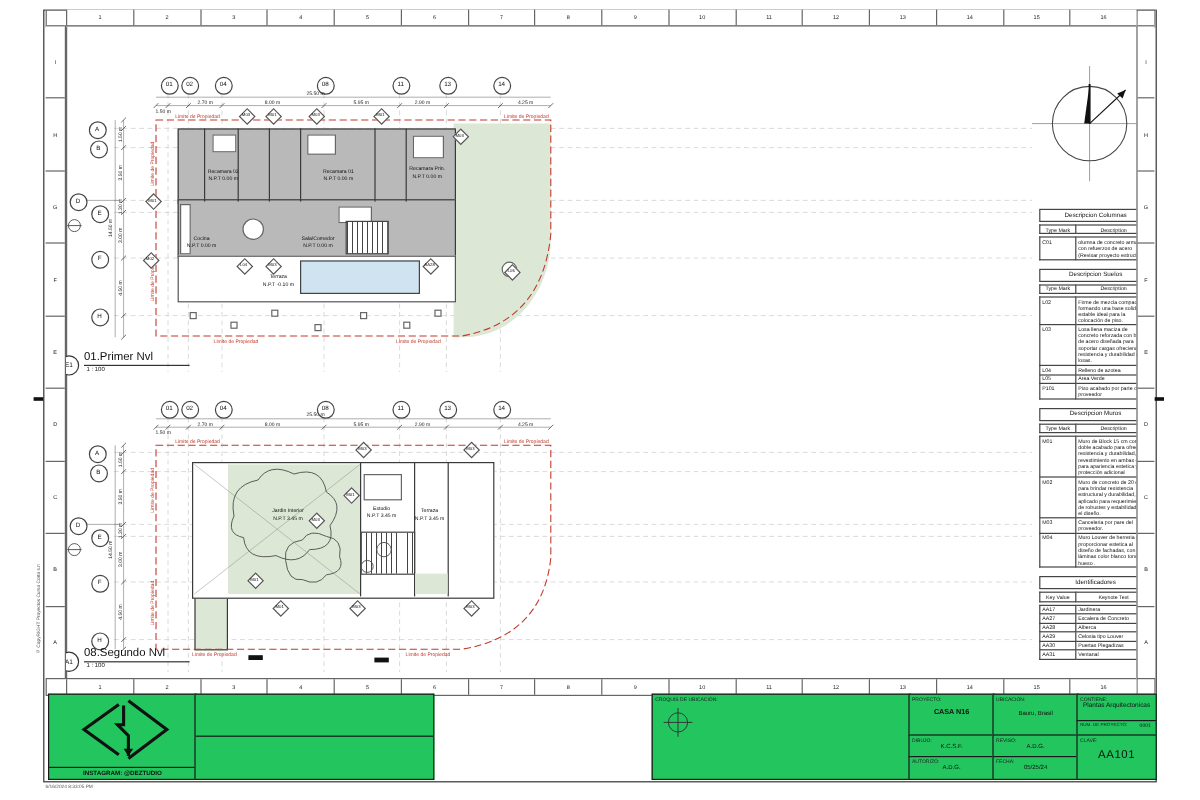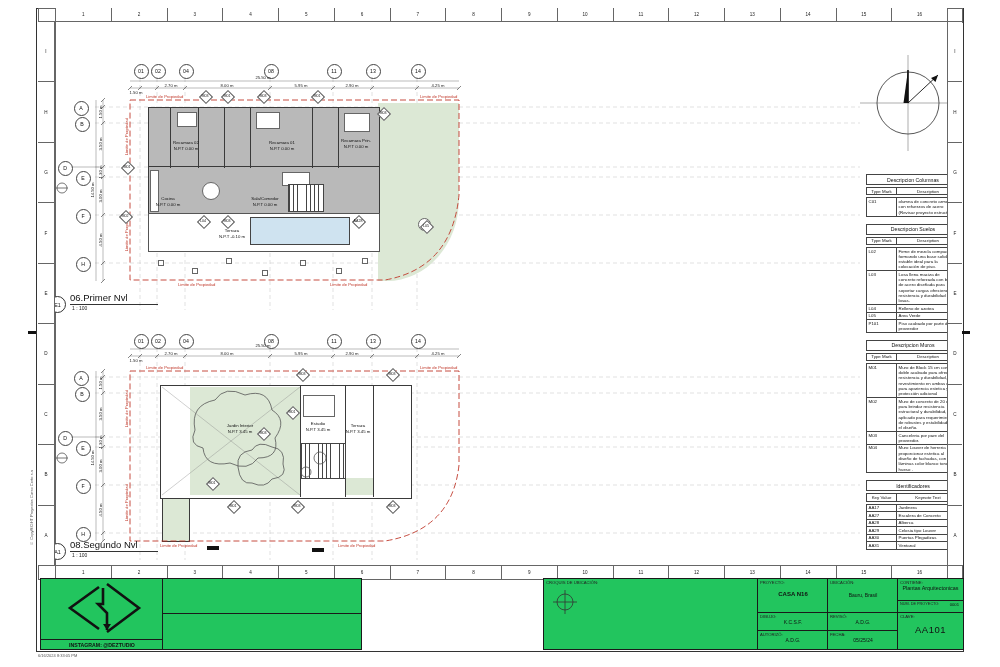--- a/index.html
+++ b/index.html
@@ -302,21 +302,21 @@
   <span class="dia" style="left:352px;top:215px;">
       <i></i>
       <b>AA28</b>
     </span>
   <span class="dia" style="left:420px;top:220px;">
       <i></i>
       <b>L05</b>
     </span>
   <div class="vt" style="left:49px;top:292px;">
     <span class="vc">E1</span>
-    <div class="tt">06.Primer Nvl</div>
+    <div class="tt">01.Primer Nvl</div>
     <div class="line"></div>
     <div class="sc">1 : 100</div>
   </div>
 
   <div class="gb" style="left:133.5px;top:333.5px;">01</div>
   <div class="gb" style="left:150.5px;top:333.5px;">02</div>
   <div class="gb" style="left:178.5px;top:333.5px;">04</div>
   <div class="gb" style="left:263.5px;top:333.5px;">08</div>
   <div class="gb" style="left:326.5px;top:333.5px;">11</div>
   <div class="gb" style="left:365.5px;top:333.5px;">13</div>

